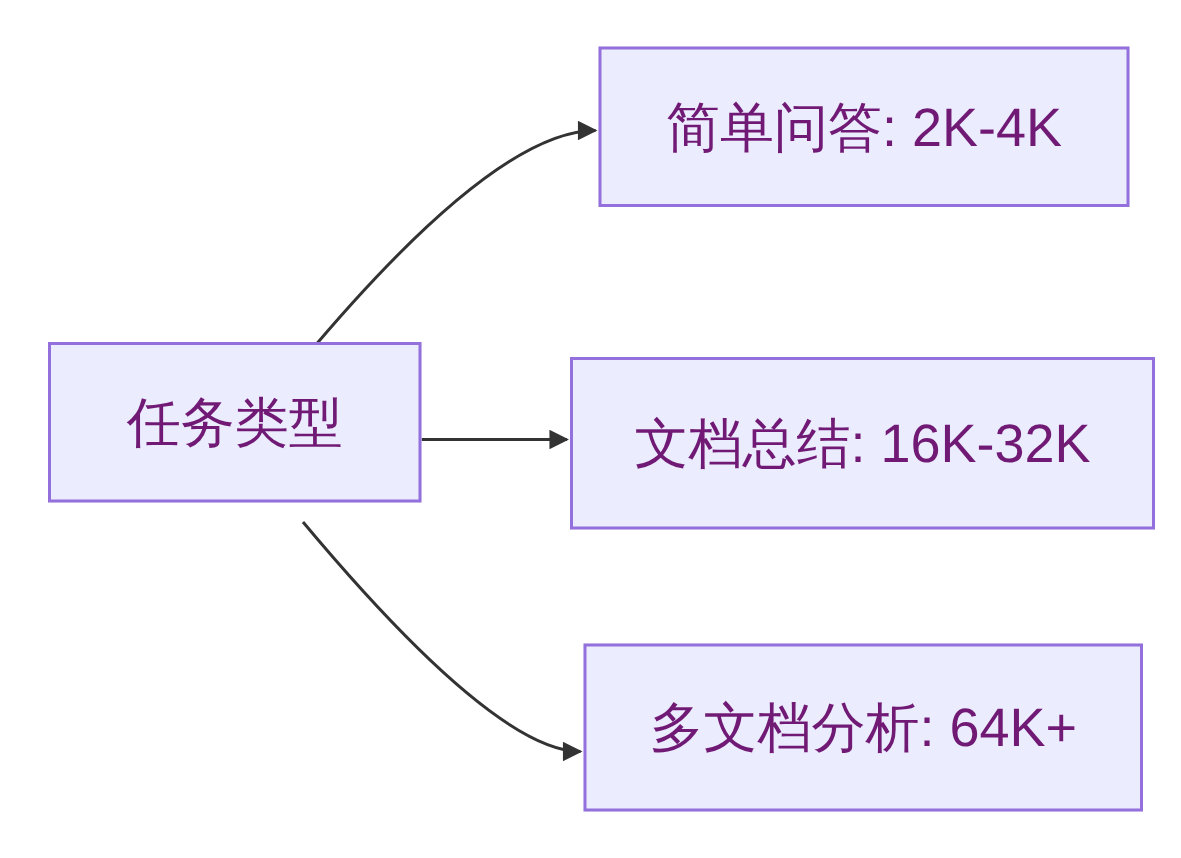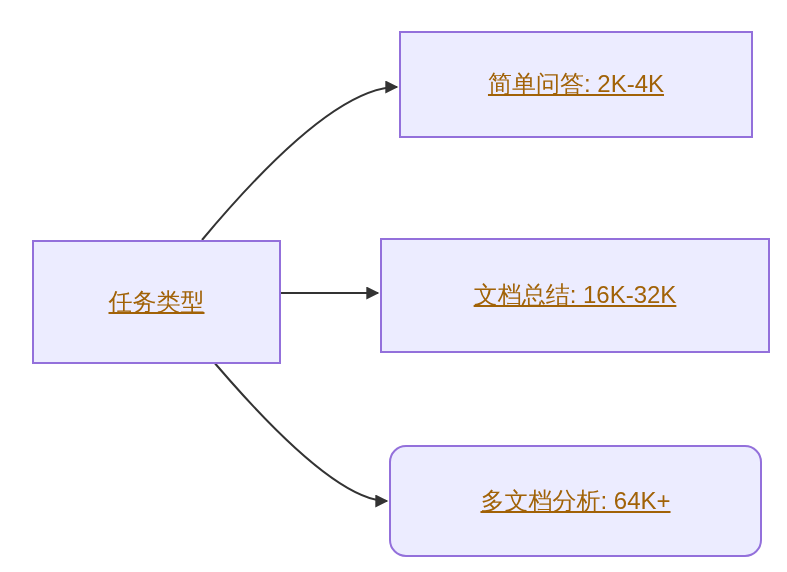--- a/index.html
+++ b/index.html
@@ -26,30 +26,29 @@
     position: absolute;
     box-sizing: border-box;
     background: #ECECFF;
     border: 2px solid #9370DB;
     display: flex;
     align-items: center;
     justify-content: center;
     z-index: 1;
   }
   .node-label {
-    font-size: 24px;
-    color: #a16207;
+    font-size: 36px;
+    color: #701a75;
     white-space: nowrap;
     line-height: 1.2;
-    text-decoration: underline;
   }
-  .node-root   { left: 32px;  top: 240px; width: 249px; height: 124px; align-items: center; }
+  .node-root   { left: 32px;  top: 228px; width: 249px; height: 107px; align-items: center; }
   .node-top    { left: 399px; top: 31px;  width: 354px; height: 107px; }
   .node-middle { left: 380px; top: 238px; width: 390px; height: 115px; }
-  .node-bottom { left: 389px; top: 445px; width: 373px; height: 112px; border-radius: 17px; }
+  .node-bottom { left: 389px; top: 429px; width: 373px; height: 112px; }
 </style>
 </head>
 <body>
 
 <div class="canvas">
 
   <svg class="edges-layer" viewBox="0 0 787 572" width="787" height="572" xmlns="http://www.w3.org/2000/svg">
     <defs>
       <marker id="arrowhead" viewBox="0 0 10 10" refX="9" refY="5" markerWidth="7" markerHeight="6.5" orient="auto">
         <path d="M0,0 L10,5 L0,10 z" fill="#333333"></path>

